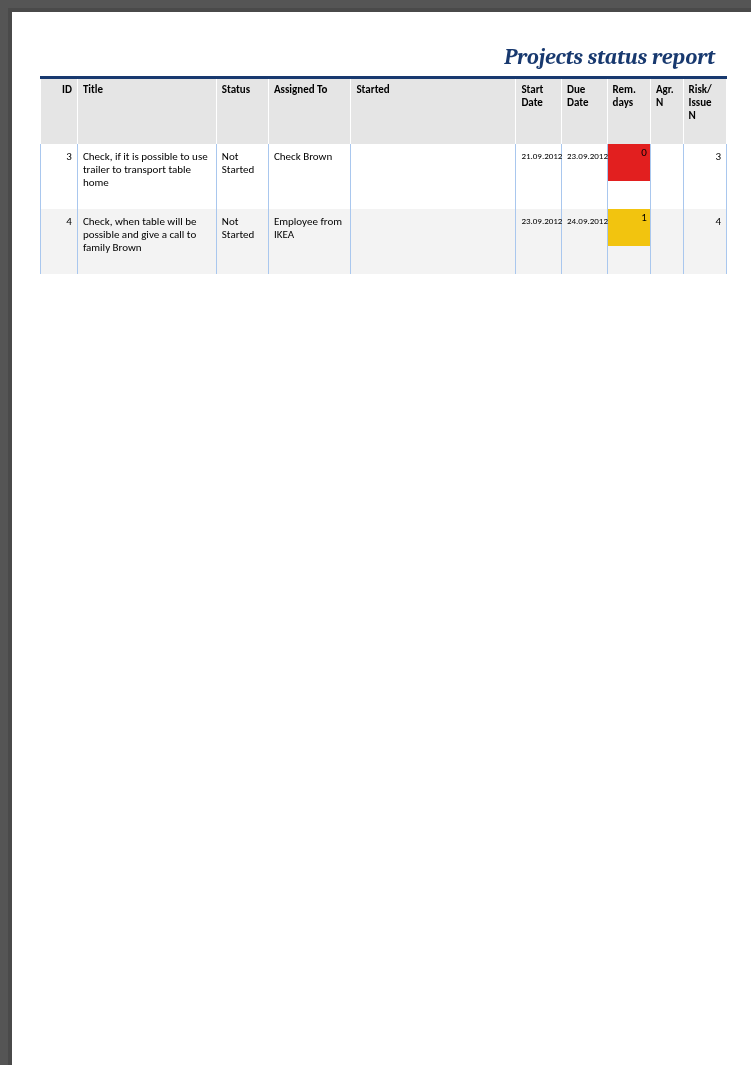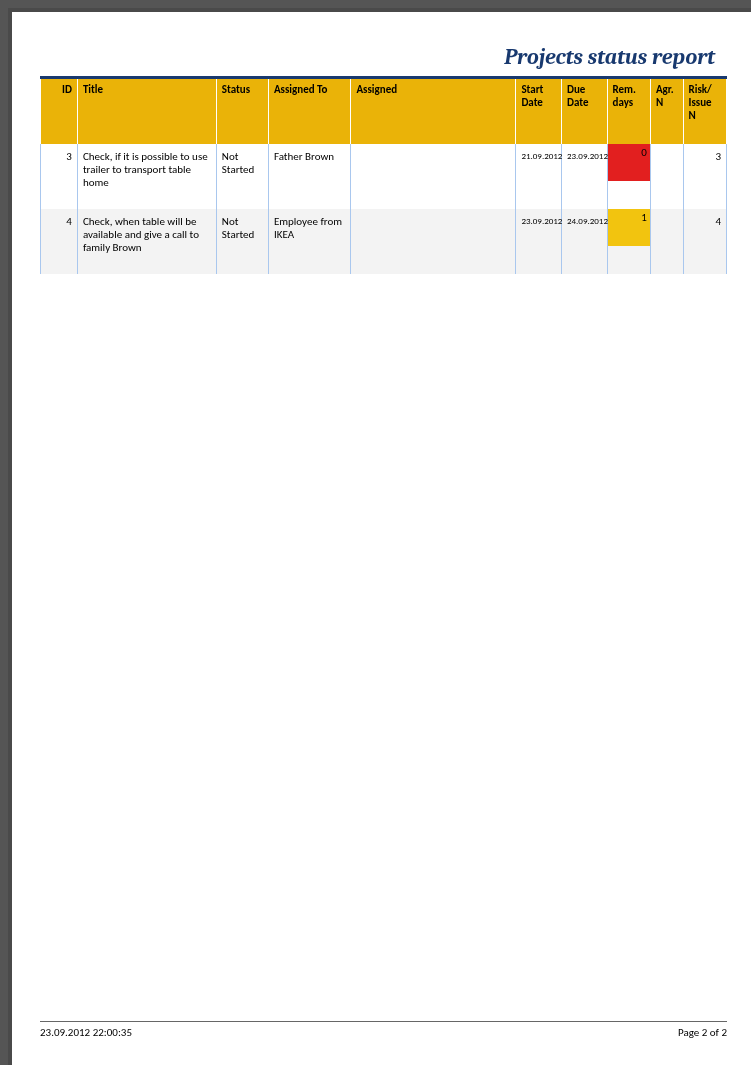--- a/index.html
+++ b/index.html
@@ -45,21 +45,21 @@
     color: #18396f;
     margin-top: 45px;
     margin-bottom: 12px;
   }
   table.report {
     border-collapse: collapse;
     width: 100%;
     table-layout: fixed;
   }
   table.report th {
-    background: #eab308;
+    background: #e5e5e5;
     font-family: Calibri, Arial, sans-serif;
     font-size: 11px;
     font-weight: bold;
     color: #000;
     text-align: left;
     vertical-align: top;
     padding: 4px 5px 22px 5px;
     border-left: 1px solid #fff;
     border-right: 1px solid #fff;
   }
@@ -135,59 +135,55 @@
           <col class="col-rem">
           <col class="col-agr">
           <col class="col-risk">
       </colgroup>
       <thead>
         <tr>
           <th class="center" style="text-align:right;">ID</th>
           <th>Title</th>
           <th>Status</th>
           <th>Assigned To</th>
-          <th>Assigned</th>
+          <th>Started</th>
           <th class="center">Start Date</th>
           <th class="center">Due Date</th>
           <th class="center">Rem. days</th>
           <th class="center">Agr. N</th>
           <th class="center">Risk/ Issue N</th>
         </tr>
       </thead>
       <tbody>
         <tr class="row-odd">
           <td class="num">3</td>
           <td>Check, if it is possible to use trailer to transport table home</td>
           <td>Not Started</td>
-          <td>Father Brown</td>
+          <td>Check Brown</td>
           <td></td>
           <td class="tiny">21.09.2012</td>
           <td class="tiny">23.09.2012</td>
           <td>
               <span class="pill pill-red">0</span>
             </td>
           <td class="num"></td>
           <td class="num">3</td>
         </tr>
         <tr class="row-even">
           <td class="num">4</td>
-          <td>Check, when table will be available and give a call to family Brown</td>
+          <td>Check, when table will be possible and give a call to family Brown</td>
           <td>Not Started</td>
           <td>Employee from IKEA</td>
           <td></td>
           <td class="tiny">23.09.2012</td>
           <td class="tiny">24.09.2012</td>
           <td>
               <span class="pill pill-yellow">1</span>
             </td>
           <td class="num"></td>
           <td class="num">4</td>
         </tr>
       </tbody>
     </table>
 
-    <div class="footer">
-      <span>23.09.2012 22:00:35</span>
-      <span>Page 2 of 2</span>
-    </div>
 
   </div>
 </div>
 
 </body></html>

